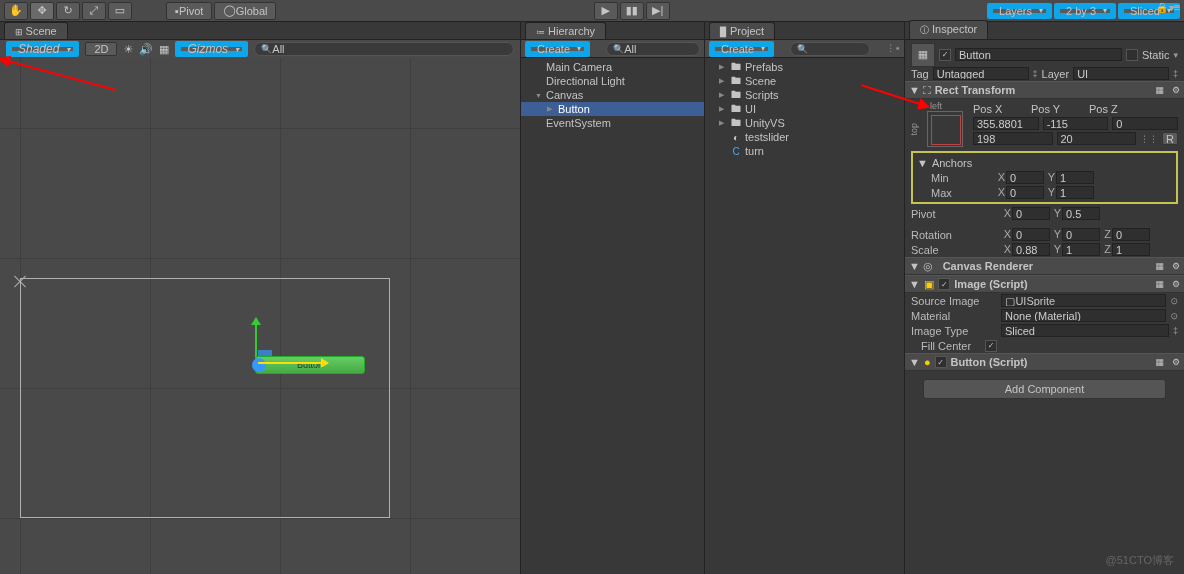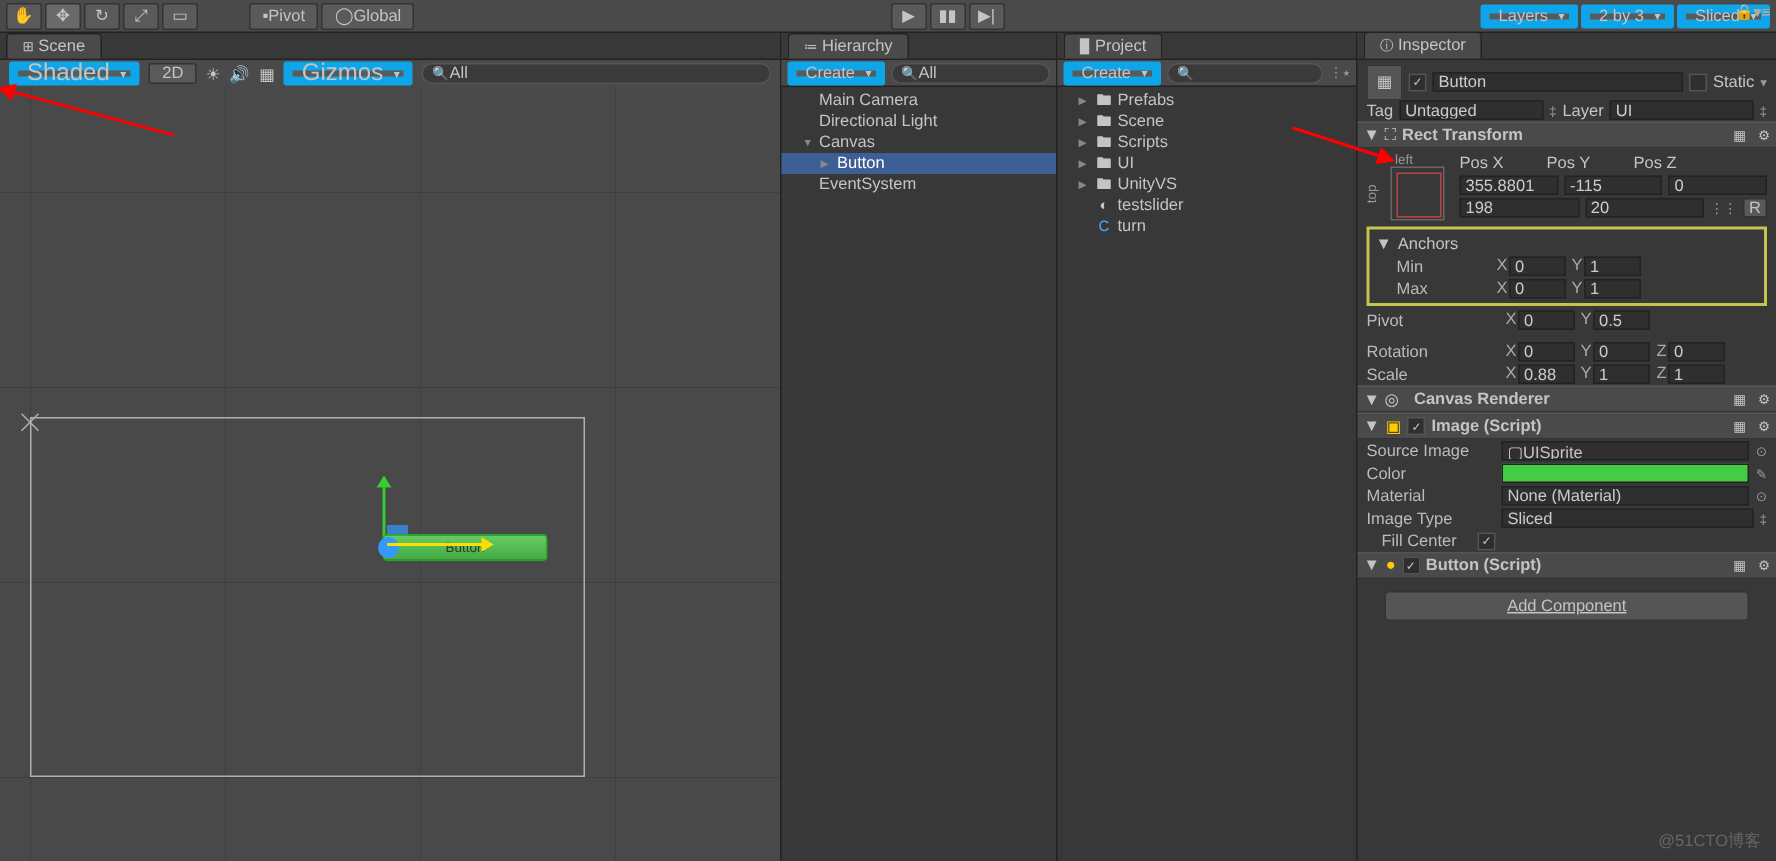--- a/index.html
+++ b/index.html
@@ -14,33 +14,33 @@
 .main { display:flex; height:552px; }
 .panel { background:#383838; border-left:1px solid #222; display:flex; flex-direction:column;}
 .scene-panel { width:520px; border-left:none;}
 .hier-panel { width:184px; }
 .proj-panel { width:200px; }
 .insp-panel { flex:1; }
 .tabbar { height:18px; background:#383838; display:flex; align-items:flex-end; padding-left:4px; border-bottom:1px solid #222;}
 .tab { background:#4a4a4a; padding:2px 10px; border-radius:3px 3px 0 0; border:1px solid #222; border-bottom:none; font-size:10px;}
 .tab .ic{ margin-right:3px; font-size:9px;}
 .pmenu { position:absolute; right:4px; top:2px; font-size:10px; color:#aaa;}
-.subbar { height:18px; background:#4a4a4a; border-bottom:1px solid #222; display:flex; align-items:center; padding:0 4px; gap:4px; position:relative;}
+.subbar { height:18px; background:#4a4a4a; border-bottom:1px solid #222; display:flex; align-items:center; padding:0 4px; gap:16px; position:relative;}
 .search { flex:1; height:14px; background:#3a3a3a; border:1px solid #555; border-radius:7px; padding:0 6px; font-size:9px; color:#888; display:flex; align-items:center;}
 .tree { padding:2px 0; }
 .tree-item { padding:1px 4px 1px 14px; cursor:pointer; display:flex; align-items:center; gap:3px;}
 .tree-item.d1{padding-left:26px;}
 .tree-item.sel { background:#3e5f96; color:#fff;}
 .tree-item::before{content:""; width:8px; display:inline-block;}
 .tree-item.exp::before{content:"▼"; font-size:7px; color:#888;}
 .tree-item.col::before{content:"▶"; font-size:7px; color:#888;}
 .fic{width:12px;height:12px;display:inline-flex;align-items:center;justify-content:center;font-size:10px;}
 .scene-view { flex:1; background:#494949; position:relative; background-image:linear-gradient(#3f3f3f 1px,transparent 1px),linear-gradient(90deg,#3f3f3f 1px,transparent 1px); background-size:130px 130px; background-position:20px 70px;}
 .scene-sub { height:18px; background:#4a4a4a; display:flex; align-items:center; gap:6px; padding:0 6px;}
-.scene-sub .dd{font-size:16px;}
+.scene-sub .dd{font-size:12px;font-style:italic;}
 .canvas-rect{ position:absolute; left:20px; top:220px; width:370px; height:240px; border:1px solid #b0b0b0;}
 .anchor-icon{position:absolute; left:12px; top:215px; width:16px; height:16px;}
 .anchor-icon::before,.anchor-icon::after{content:"";position:absolute;background:#b0b0b0;}
 .anchor-icon::before{width:16px;height:1px;top:8px;transform:rotate(45deg);}
 .anchor-icon::after{width:16px;height:1px;top:8px;transform:rotate(-45deg);}
 .gizmo-y{position:absolute;left:255px;top:260px;width:2px;height:44px;background:#3c3;}
 .gizmo-y::before{content:"";position:absolute;top:-6px;left:-4px;border:5px solid transparent;border-bottom:8px solid #3c3;}
 .gizmo-x{position:absolute;left:258px;top:304px;width:70px;height:2px;background:#fd0;z-index:2;}
 .gizmo-x::before{content:"";position:absolute;right:-6px;top:-4px;border:5px solid transparent;border-left:8px solid #fd0;}
 .btn-obj{position:absolute;left:255px;top:298px;width:110px;height:18px;background:linear-gradient(#6c6,#4a4);border:1px solid #2a2;border-radius:3px;display:flex;align-items:center;justify-content:center;color:#333;font-size:9px;}
@@ -57,21 +57,21 @@
 .lbl{width:86px;color:#bbb;}
 .lbl.s{width:70px;padding-left:10px;}
 .fld{background:#2f2f2f;border:1px solid #222;height:13px;padding:0 3px;flex:1;min-width:0;color:#ccc;overflow:hidden;}
 .xyz{display:flex;gap:1px;flex:1;}
 .xyz span{width:10px;text-align:right;color:#aaa;}
 .xyz .fld{width:38px;flex:none;}
 .anchor-box{border:2px solid #c4c450;margin:2px 6px;padding:2px;}
 .cbox{width:12px;height:12px;background:#2f2f2f;border:1px solid #555;display:flex;align-items:center;justify-content:center;font-size:8px;}
 .cube-ic{width:24px;height:24px;background:#555;border:1px solid #333;display:flex;align-items:center;justify-content:center;}
 .colorfield{height:13px;flex:1;background:#4c4;border:1px solid #222;}
-.addcomp{margin:8px 18px;height:20px;background:#555;border:1px solid #333;border-radius:3px;display:flex;align-items:center;justify-content:center;text-decoration:underline;}
+.addcomp{margin:8px 18px;height:20px;background:#555;border:1px solid #333;border-radius:3px;display:flex;align-items:center;justify-content:center;}
 .sm{font-size:9px;color:#999;}
 .rect-edit{width:36px;height:36px;border:1px solid #666;position:relative;margin-left:8px;}
 .rect-edit::before{content:"";position:absolute;left:3px;top:3px;width:28px;height:28px;border:1px solid #b44;}
 .ar2{position:absolute;left:860px;top:95px;width:70px;height:2px;background:red;transform:rotate(18deg);}
 .ar2::after{content:"";position:absolute;right:-8px;top:-5px;border:6px solid transparent;border-left:12px solid red;}
 .watermark{position:absolute;right:10px;bottom:6px;color:#666;font-size:11px;}
 </style>
 </head>
 <body>
 
@@ -295,25 +295,20 @@
 
       <div class="insp-head">▼ ◎ &nbsp;<b>Canvas Renderer</b><span class="qm">▦</span><span class="gear">⚙</span></div>
 
       <div class="insp-head">▼ <span style="color:#fc0">▣</span> <span class="cbox">✓</span> <b>Image (Script)</b><span class="qm">▦</span><span class="gear">⚙</span></div>
       <div class="insp-row">
           <span class="lbl">Source Image</span>
           <div class="fld">▢<span>UISprite</span></div>
           <span class="sm">⊙</span>
         </div>
       <div class="insp-row">
-          <span class="lbl">Color</span>
-          <div class="colorfield"></div>
-          <span class="sm">✎</span>
-        </div>
-      <div class="insp-row">
           <span class="lbl">Material</span>
           <div class="fld">None (Material)</div>
           <span class="sm">⊙</span>
         </div>
       <div class="insp-row">
           <span class="lbl">Image Type</span>
           <div class="fld">Sliced</div>
           <span class="sm">‡</span>
         </div>
       <div class="insp-row">

